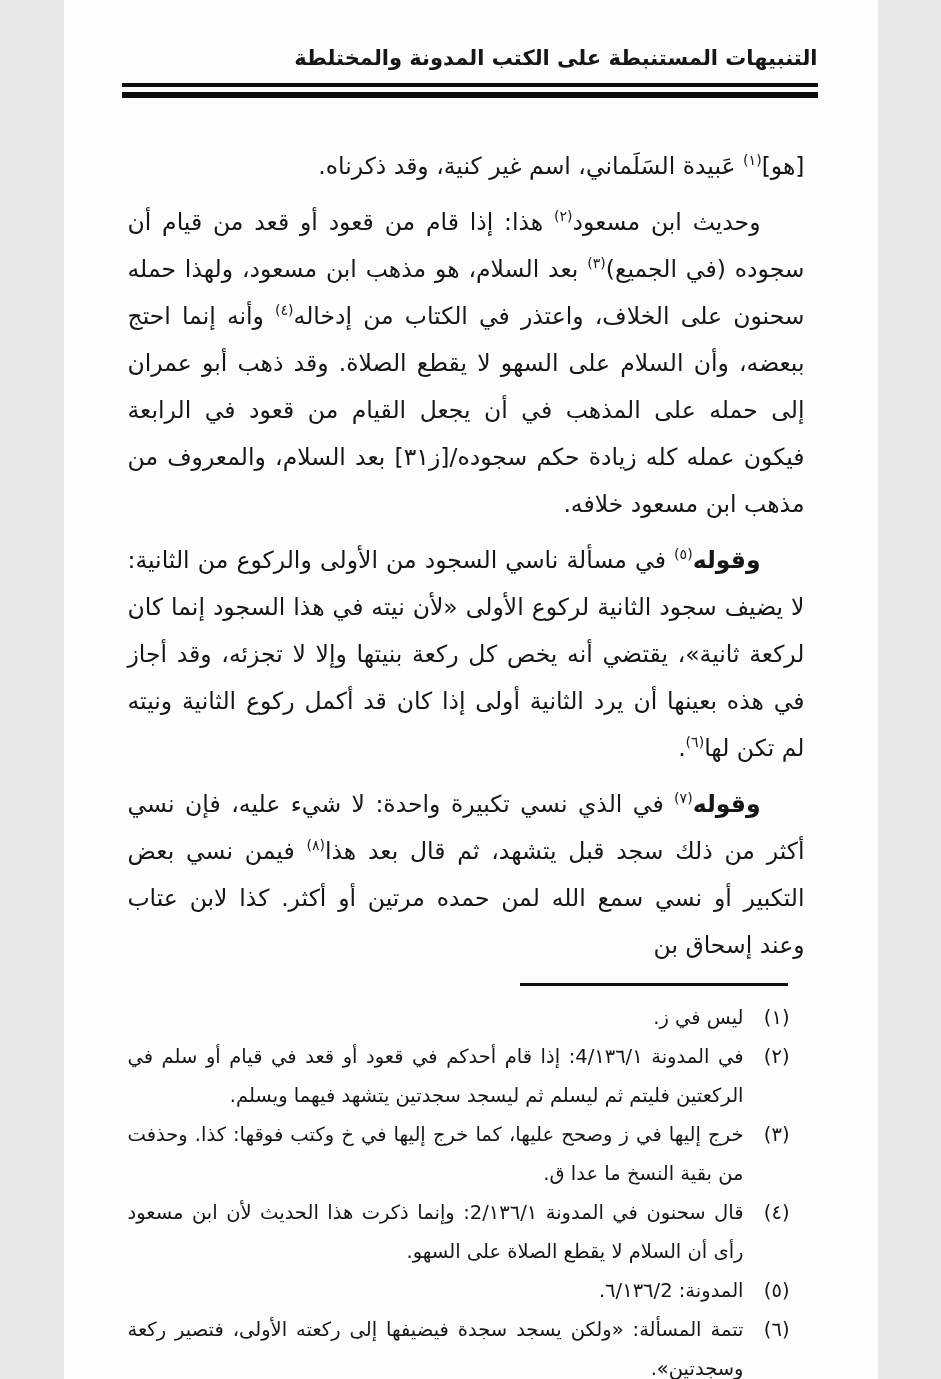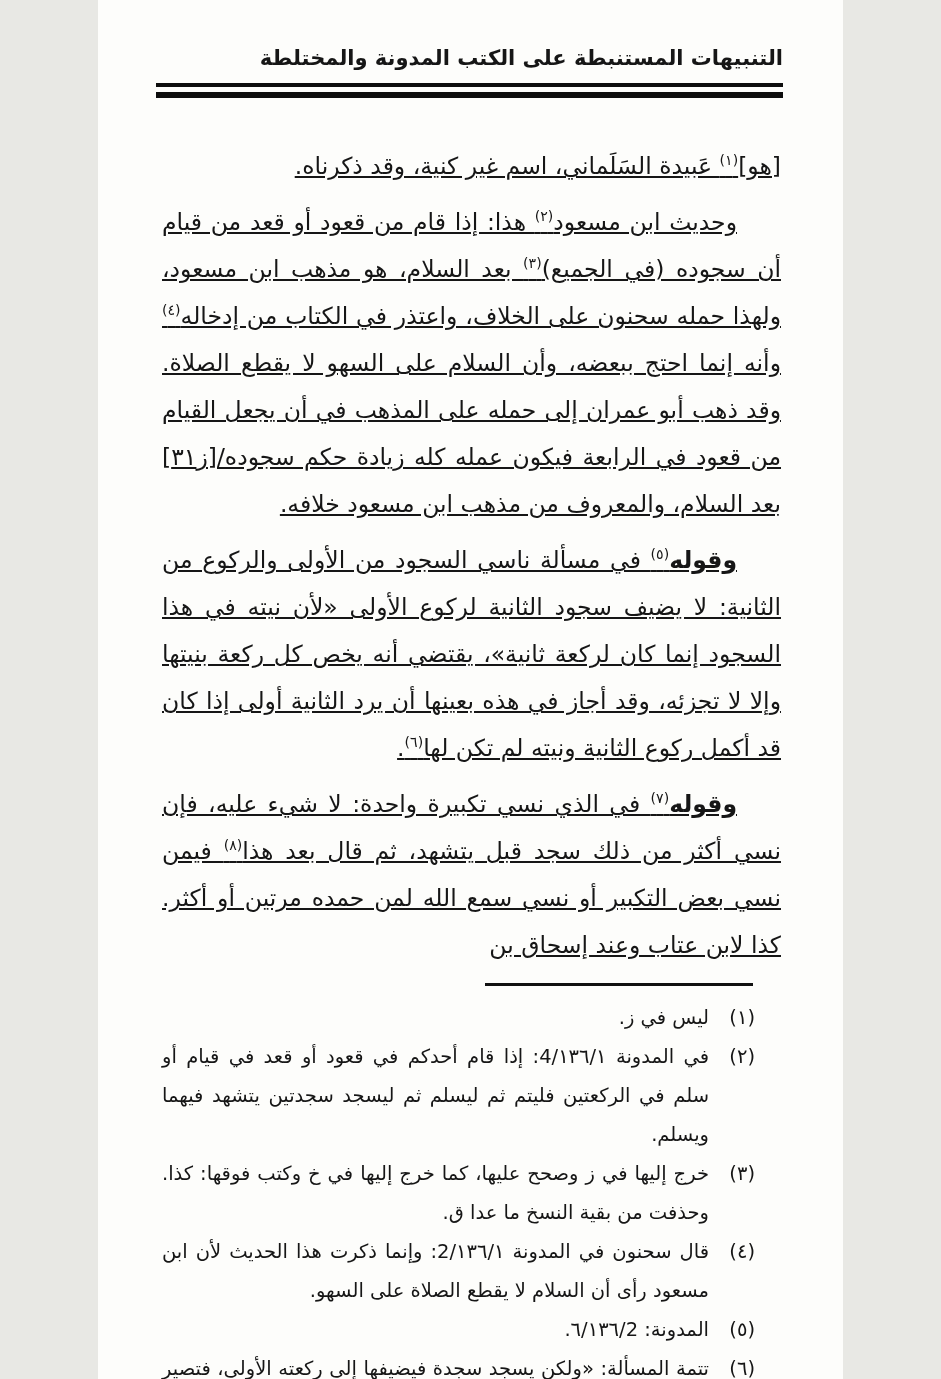--- a/index.html
+++ b/index.html
@@ -1,18 +1,18 @@
 <!DOCTYPE html>
 <html lang="ar" dir="rtl"><head>
 <meta charset="utf-8">
 <style>
   html, body { margin: 0; padding: 0; background: #e8e8e4; }
   .page {
     position: relative;
-    width: 745px;
+    width: 814px;
     height: 1379px;
     margin: 0 auto;
     background: #fdfdfb;
     color: #161616;
     font-family: "DejaVu Sans", sans-serif;
     direction: rtl;
     overflow: hidden;
     box-sizing: border-box;
   }
 
@@ -50,21 +50,21 @@
     z-index: 2;
   }
 
   
   .body-text {
     margin: 26px 62px 0 64px;
     font-size: 23.5px;
     line-height: 2.0;
     text-align: justify;
   }
-  .para { margin: 0 0 9px 0; text-decoration: underline; }
+  .para { margin: 0 11px 9px 0; }
   .para.indent { text-indent: 44px; }
   .para.short-line { text-align: right; }
   .fn-ref {
     font-size: 0.6em;
     vertical-align: super;
     line-height: 0;
     letter-spacing: 0;
   }
   .lead-word { font-weight: bold; }
 

